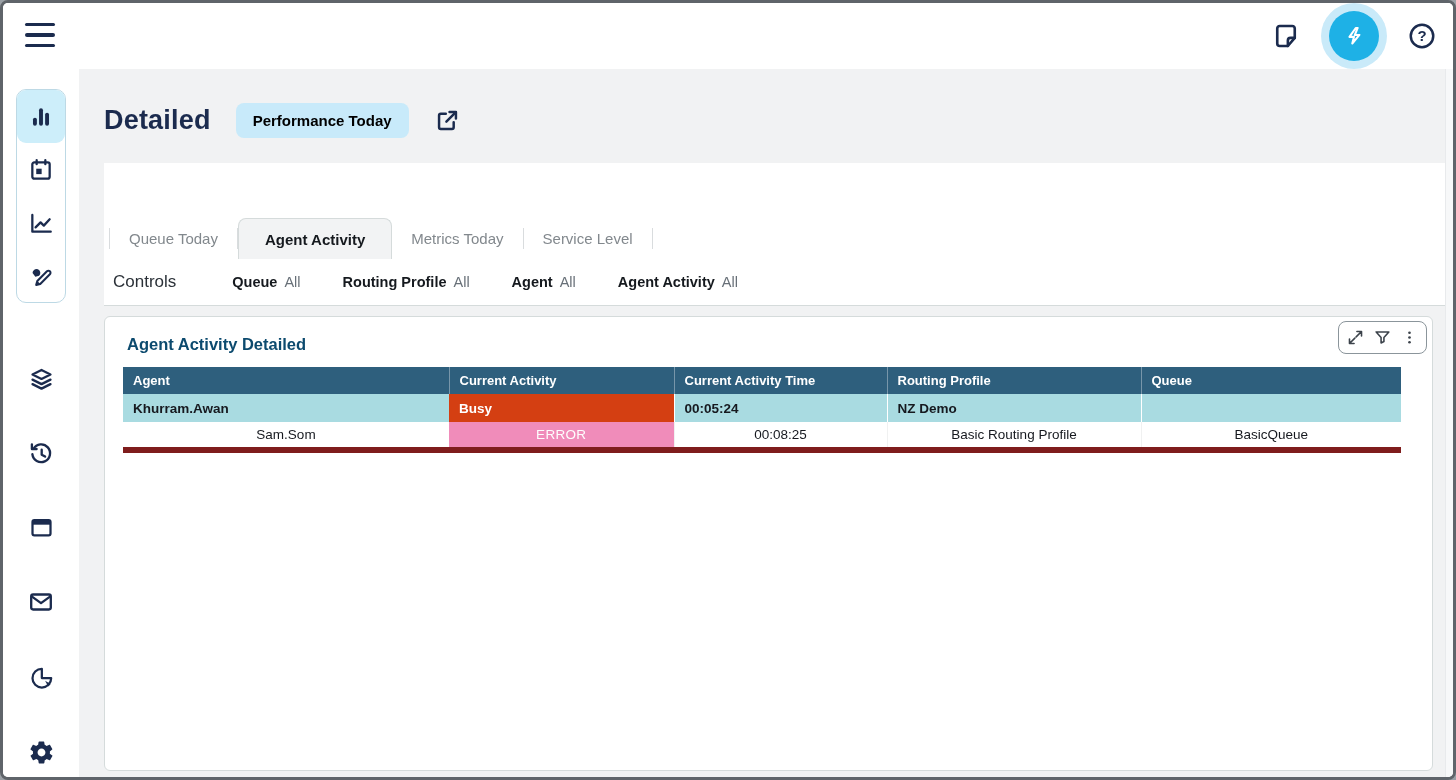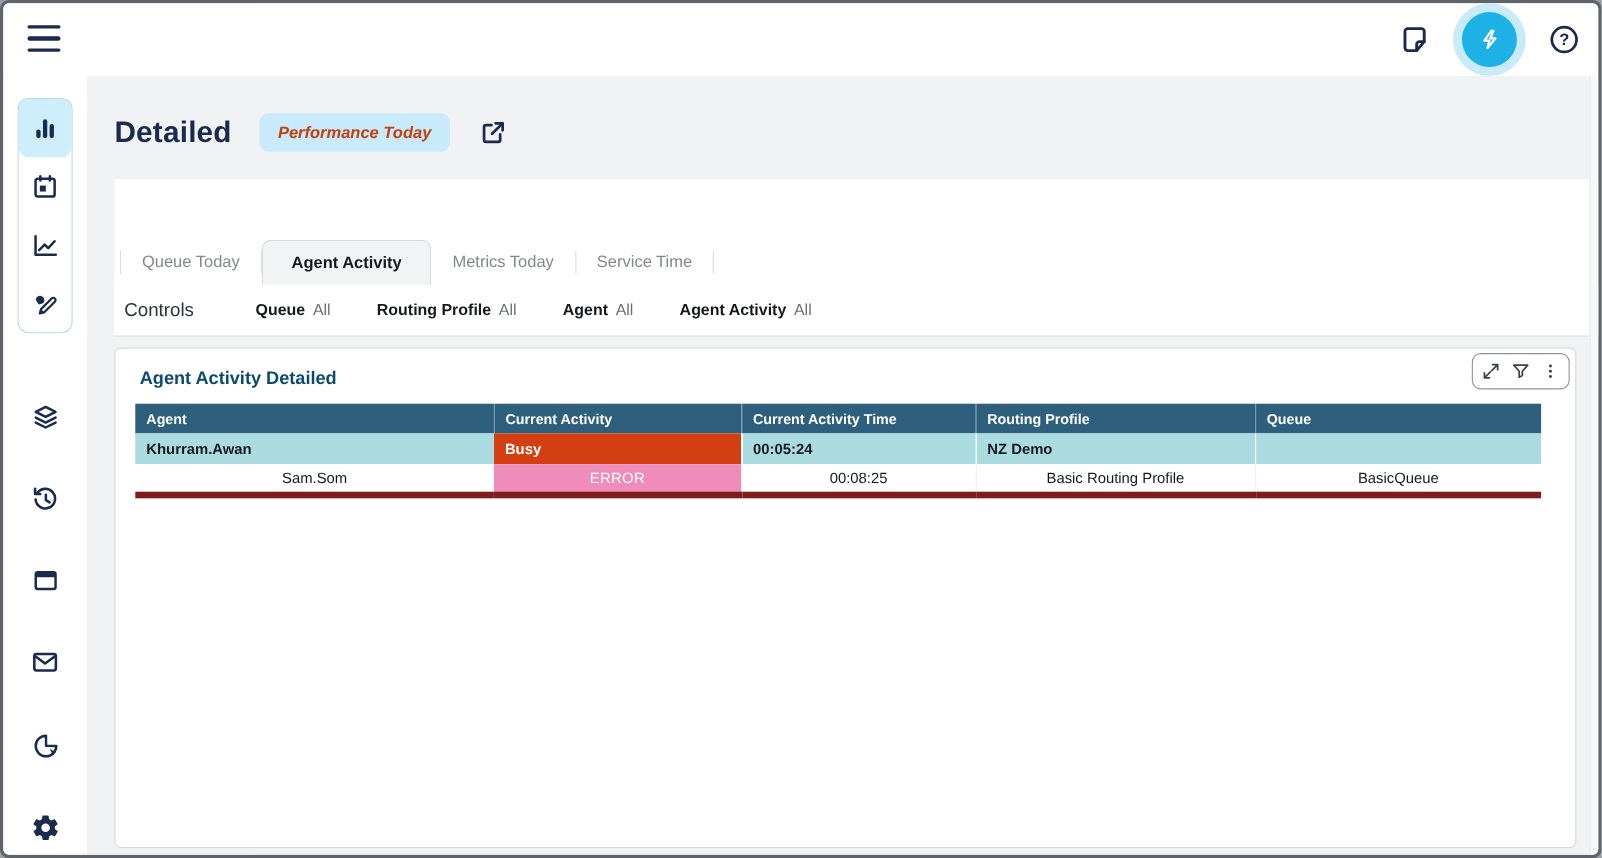--- a/index.html
+++ b/index.html
@@ -22,21 +22,21 @@
   .sidebar{position:absolute;left:0;top:66px;bottom:0;width:76px;background:#fff;z-index:3;}
   .side-group{position:absolute;left:13px;top:20px;width:50px;height:214px;border:1px solid #bdd9e5;border-radius:10px;background:#fff;display:flex;flex-direction:column;}
   .side-slot{flex:1;display:flex;align-items:center;justify-content:center;cursor:pointer;}
   .side-slot.active{background:var(--active-tile);border-radius:9px;}
   .side-free{position:absolute;left:13px;width:50px;height:50px;display:flex;align-items:center;justify-content:center;cursor:pointer;}
   
   .main{position:absolute;left:76px;top:66px;right:0;bottom:0;background:var(--page-bg);}
   .scroll-strip{position:absolute;right:0;top:0;bottom:0;width:8px;background:#f7f8f9;border-left:1px solid #e8eaec;z-index:6;}
   .page-header{position:absolute;left:25px;top:0;right:20px;height:94px;display:flex;align-items:center;gap:25px;padding-top:8px;}
   .page-title{font-size:27px;font-weight:800;color:var(--navy);letter-spacing:.2px;}
-  .badge{background:var(--badge-bg);color:#c2410c;font-size:15px;font-weight:700;padding:9px 17px;border-radius:8px;font-style:italic;}
+  .badge{background:var(--badge-bg);color:#000000;font-size:15px;font-weight:700;padding:9px 17px;border-radius:8px;}
   
   .panel{position:absolute;left:25px;top:94px;right:0;height:143px;background:#fff;}
   .tabs-row{position:absolute;left:0;right:0;top:55px;height:41px;display:flex;align-items:stretch;padding-left:5px;font-size:15px;}
   .tab{display:flex;align-items:center;padding:0 19px;color:var(--tab-inactive);cursor:pointer;white-space:nowrap;}
   .tab-divider{width:1px;background:#d9dcde;margin:10px 0;}
   .tab.active{background:#f2f3f4;border:1px solid var(--panel-border);border-bottom:none;border-radius:8px 8px 0 0;color:#15191e;font-weight:700;padding:0 26px;}
   .controls-row{position:absolute;left:0;right:0;top:96px;height:47px;border-bottom:1px solid var(--panel-border);display:flex;align-items:center;padding-left:9px;background:#fff;}
   .controls-label{font-size:17px;color:#2b3138;margin-right:56px;}
   .filter{display:flex;align-items:baseline;gap:7px;margin-right:42px;cursor:pointer;font-size:14.5px;}
   .filter .fname{font-weight:700;color:#15191e;}
@@ -179,21 +179,21 @@
     </div>
 
     <div class="panel">
       <div class="tabs-row">
         <div class="tab-divider"></div>
         <div class="tab">Queue Today</div>
         <div class="tab-divider"></div>
         <div class="tab active">Agent Activity</div>
         <div class="tab">Metrics Today</div>
         <div class="tab-divider"></div>
-        <div class="tab">Service Time</div>
+        <div class="tab">Service Level</div>
         <div class="tab-divider"></div>
       </div>
 
       <div class="controls-row">
         <div class="controls-label">Controls</div>
         <div class="filter">
           <span class="fname">Queue</span>
           <span class="fval">All</span>
         </div>
         <div class="filter">

